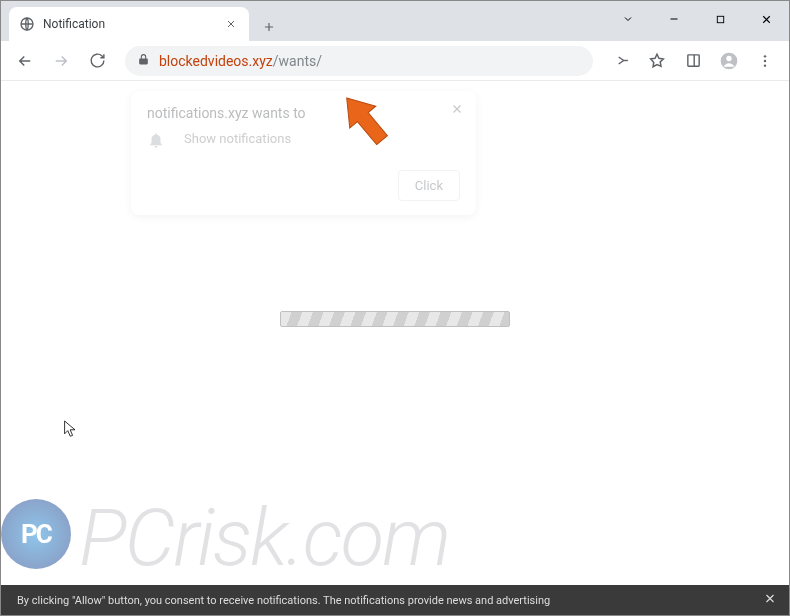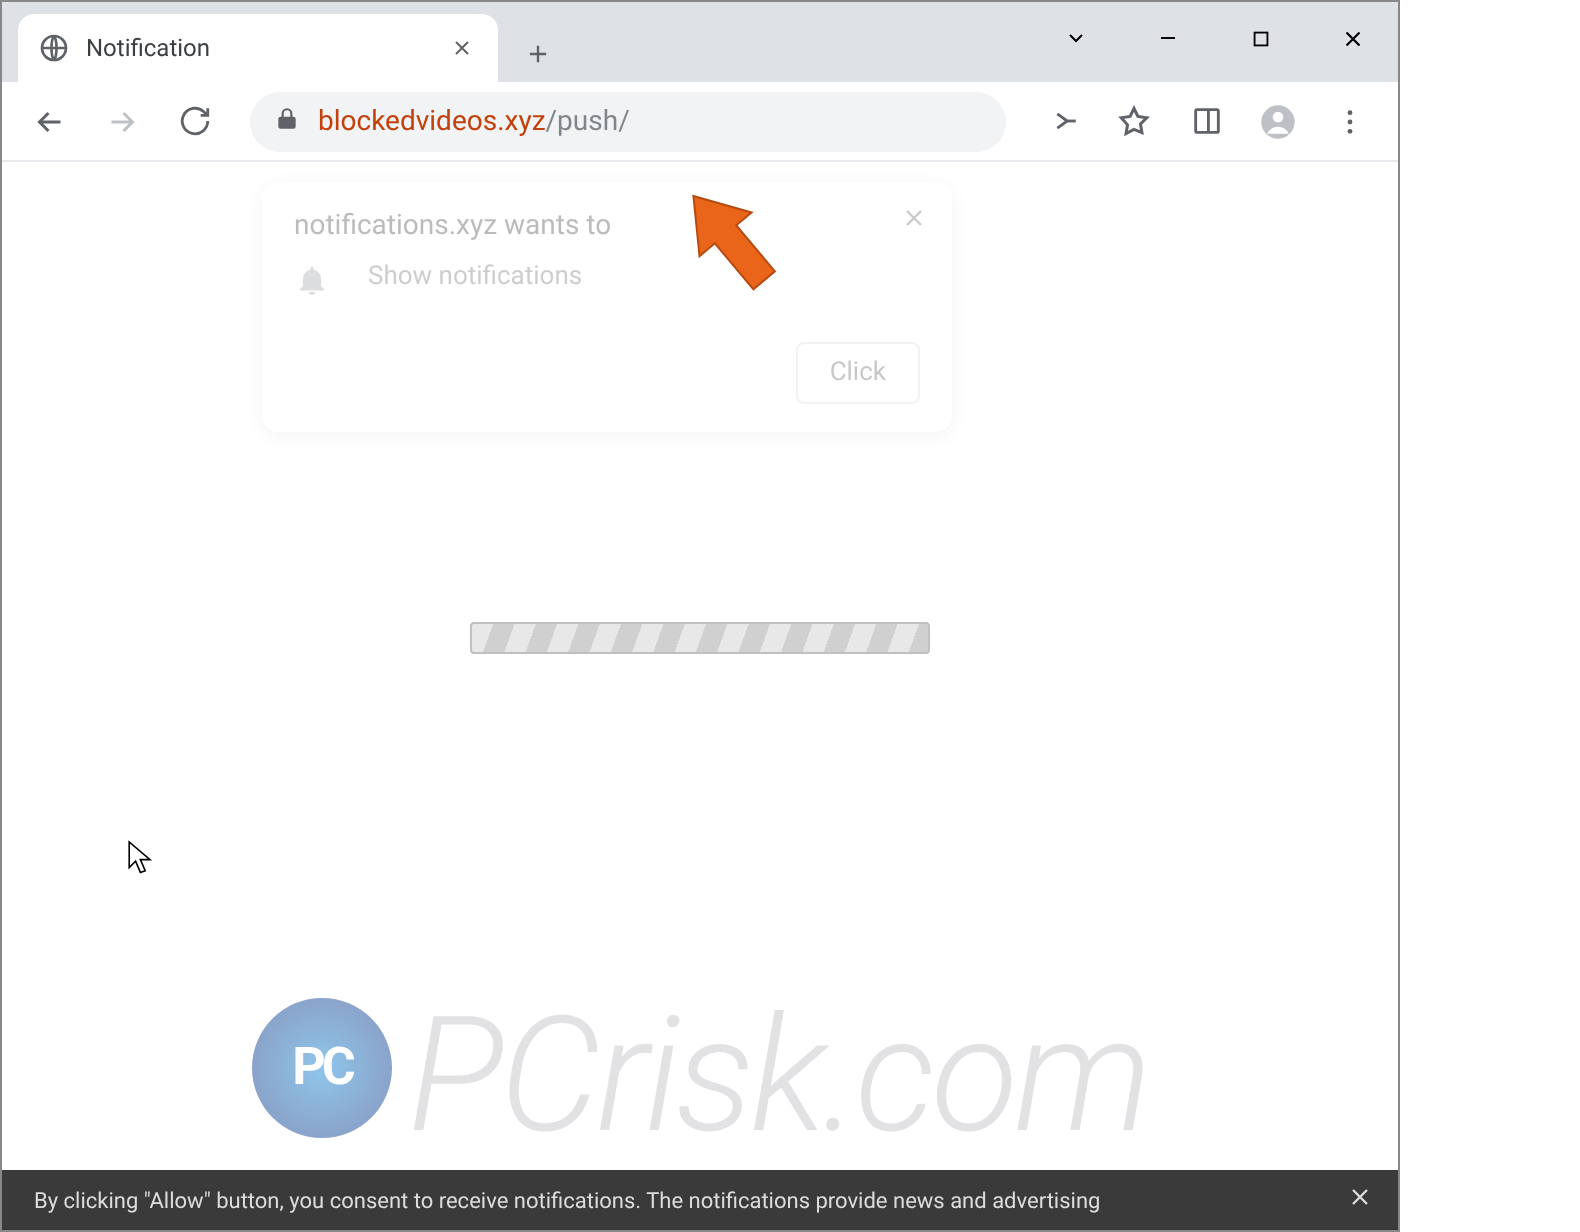--- a/index.html
+++ b/index.html
@@ -39,30 +39,30 @@
 
 .main-text { position: absolute; top: 258px; left: 0; right: 0; text-align: center; font-family: Georgia, serif; font-size: 18px; color: #333; }
 .main-text b { font-weight: bold; }
 
 .cursor { position: absolute; top: 338px; left: 62px; width: 16px; height: 20px; }
 
 
 .arrow-annotation { position: absolute; top: 85px; left: 330px; width: 70px; height: 70px; z-index: 50; }
 
 
-.watermark { position: absolute; bottom: 30px; left: 0; right: 0; text-align: center; font-size: 80px; font-weight: 300; font-style: italic; color: rgba(150,150,160,0.28); letter-spacing: -2px; font-family: Arial, sans-serif; pointer-events: none; }
+.watermark { position: absolute; bottom: 30px; left: 0; right: 0; font-size: 80px; font-weight: 300; font-style: italic; color: rgba(150,150,160,0.28); letter-spacing: -2px; font-family: Arial, sans-serif; pointer-events: none; }
 .watermark .pc-badge { display: inline-block; width: 70px; height: 70px; background: radial-gradient(circle, #3498db 0%, #2c5aa0 70%); border-radius: 50%; vertical-align: middle; margin-right: 8px; position: relative; top: -10px; opacity: 0.55; }
 .watermark .pc-badge::after { content: "PC"; position: absolute; top: 50%; left: 50%; transform: translate(-50%,-50%); color: #fff; font-size: 26px; font-weight: bold; font-style: normal; }
 
 
 .bottom-banner { position: absolute; bottom: 0; left: 0; right: 0; height: 30px; background: #3a3a3a; color: #ddd; font-size: 11px; display: flex; align-items: center; padding: 0 40px 0 16px; }
 .banner-close { position: absolute; right: 12px; top: 50%; transform: translateY(-50%); color: #ddd; }
 
 
-.outer { border: 1px solid #888; width: 700px; height: 616px; position: relative; }
+.outer { border: 1px solid #888; width: 790px; height: 616px; position: relative; }
 </style>
 </head>
 <body>
 
 <div class="outer">
 
 <div class="tab-strip">
   <div class="tab">
     <span class="tab-favicon">
       <svg viewBox="0 0 24 24" width="16" height="16" fill="none" stroke="currentColor" stroke-width="2">
@@ -121,21 +121,21 @@
   <div class="nav-btn">
         <svg width="17" height="17" viewBox="0 0 24 24" fill="none" stroke="currentColor" stroke-width="2">
           <path d="M21 12a9 9 0 1 1-3-6.7L21 8"></path>
           <path d="M21 3v5h-5"></path>
         </svg>
       </div>
   <div class="omnibox">
     <span class="omnibox-lock"><svg width="13" height="13" viewBox="0 0 24 24" fill="currentColor">
             <path d="M12 2a5 5 0 0 0-5 5v3H6a2 2 0 0 0-2 2v7a2 2 0 0 0 2 2h12a2 2 0 0 0 2-2v-7a2 2 0 0 0-2-2h-1V7a5 5 0 0 0-5-5zm-3 5a3 3 0 1 1 6 0v3H9V7z"></path>
           </svg></span>
-    <span class="omnibox-text"><span class="domain">blockedvideos.xyz</span><span class="path">/push/</span></span>
+    <span class="omnibox-text"><span class="domain">blockedvideos.xyz</span><span class="path">/wants/</span></span>
   </div>
   <div class="toolbar-icon">
         <svg width="17" height="17" viewBox="0 0 24 24" fill="none" stroke="currentColor" stroke-width="2">
           <path d="M8 17l7-5-7-5"></path>
           <path d="M15 12h6"></path>
         </svg>
       </div>
   <div class="toolbar-icon">
         <svg width="18" height="18" viewBox="0 0 24 24" fill="none" stroke="currentColor" stroke-width="2">
           <path d="M12 3l2.6 5.3 5.9.9-4.2 4.1 1 5.8L12 16.9l-5.3 2.8 1-5.8L3.5 9.2l5.9-.9L12 3z"></path>

